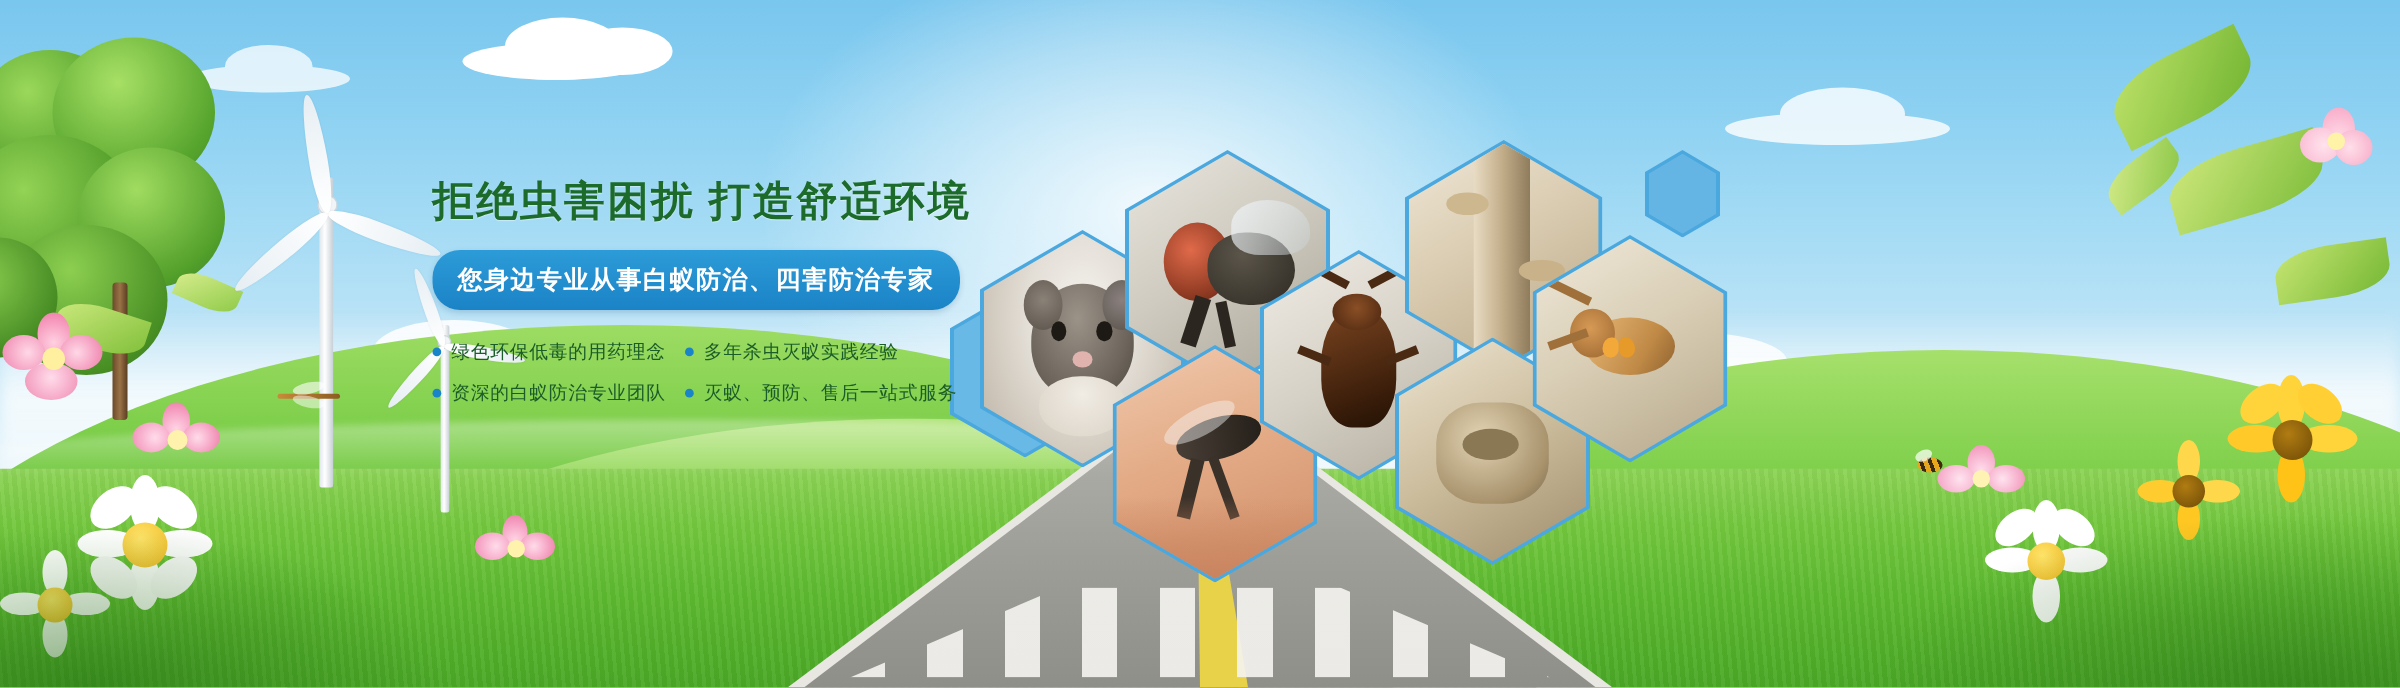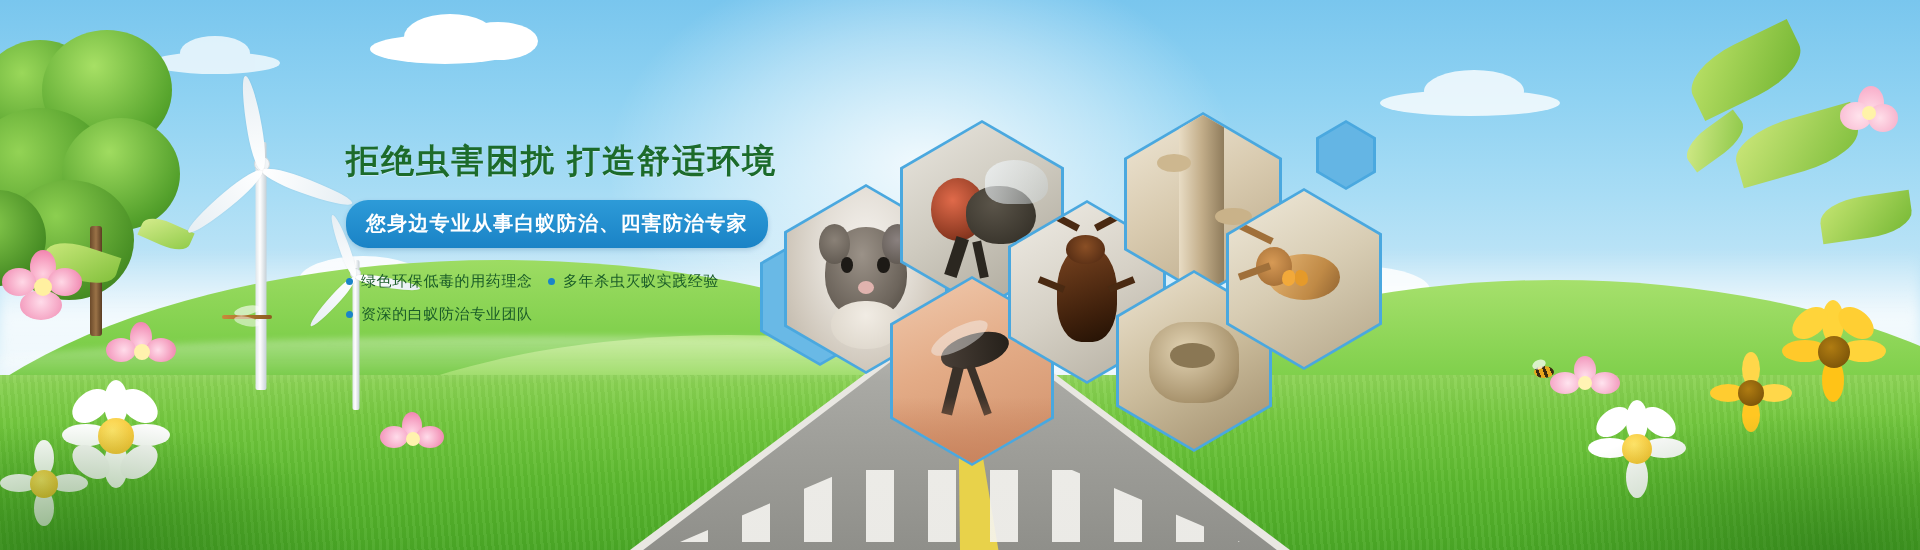--- a/index.html
+++ b/index.html
@@ -351,20 +351,24 @@
         <span class="dot"></span>
         <span class="bullet-label">绿色环保低毒的用药理念</span>
       </div>
       <div class="bullet">
         <span class="dot"></span>
         <span class="bullet-label">多年杀虫灭蚁实践经验</span>
       </div>
       <div class="bullet">
         <span class="dot"></span>
         <span class="bullet-label">资深的白蚁防治专业团队</span>
+      </div>
+      <div class="bullet">
+        <span class="dot"></span>
+        <span class="bullet-label">灭蚁、预防、售后一站式服务</span>
       </div>
     </div>
   </div>
 
   <div class="flower" style="left:58px;top:380px;width:120px;height:120px;">
     <div class="petal" style="left:46px;top:0;width:24px;height:46px;background:#fff;"></div>
     <div class="petal" style="left:46px;top:62px;width:24px;height:46px;background:#fbfbfb;"></div>
     <div class="petal" style="left:4px;top:44px;width:48px;height:22px;background:#fff;"></div>
     <div class="petal" style="left:64px;top:44px;width:48px;height:22px;background:#fbfbfb;"></div>
     <div class="petal" style="left:12px;top:12px;width:42px;height:28px;background:#fff;transform:rotate(-38deg);"></div>

